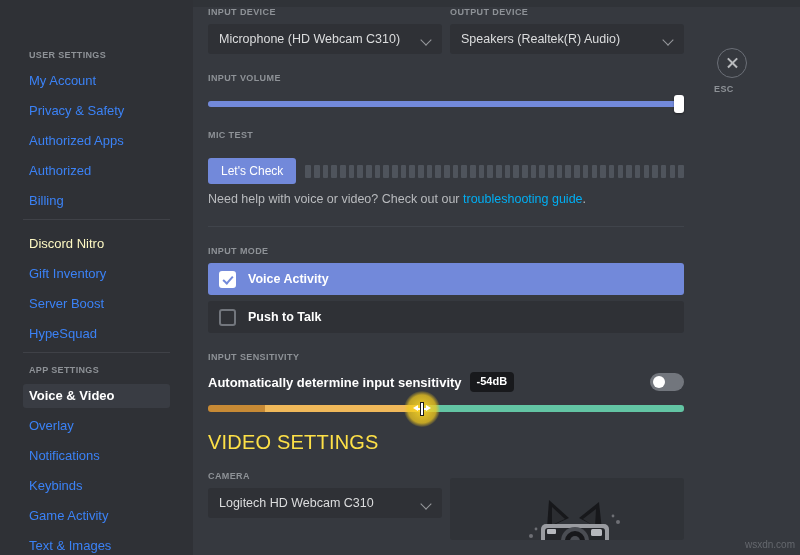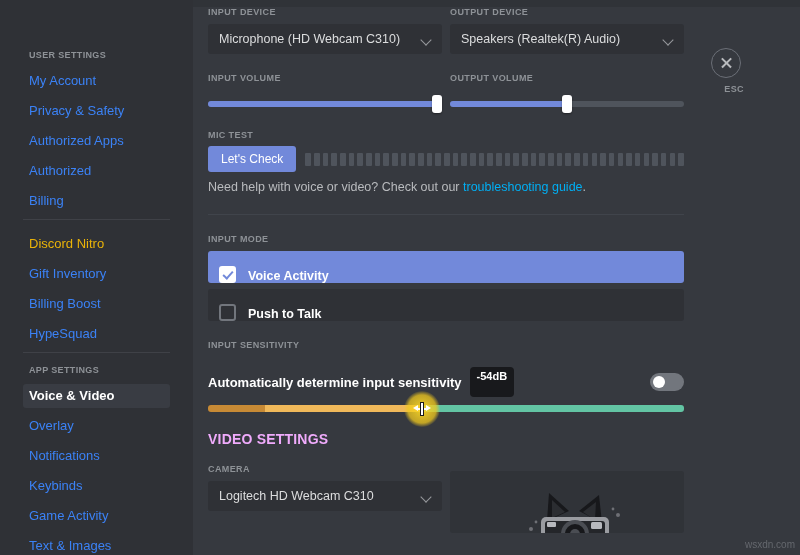--- a/index.html
+++ b/index.html
@@ -28,21 +28,21 @@
   .side-item {
     font-size: 13px; color: #3b82f6;
     padding: 4px 0 4px 6px;
     margin-left: -6px;
     margin-bottom: 6px;
     border-radius: 3px;
     line-height: 16px;
     white-space: nowrap;
     width: 147px;
   }
-  .side-item.accent { color: #eab308; }
+  .side-item.accent { color: #fef9c3; }
   .side-item.active { background: #393c43; color: #ffffff; font-weight: bold; }
   .side-sep {
     height: 1px; background: #3f4147;
     margin: 6px 0 12px -6px; width: 147px;
   }
 
   
   .main {
     flex: 1; position: relative; height: 555px;
     background: #36393f;
@@ -93,37 +93,37 @@
   .vol-knob {
     position: absolute; top: -2px; width: 10px; height: 18px;
     background: #ffffff; border-radius: 3px;
     box-shadow: 0 1px 2px rgba(0,0,0,.4);
   }
 
   .sec { margin-top: 19px; }
   .desc { font-size: 12.5px; color: #b9bbbe; margin-top: 7px; line-height: 16px; }
   .desc a { color: #00aff4; text-decoration: none; }
 
-  .miccheck { display: flex; align-items: center; gap: 9px; margin-top: 6px; }
+  .miccheck { display: flex; align-items: center; gap: 9px; margin-top: 18px; }
   .btn-check {
     background: #7289da; color: #ffffff;
     font-size: 12px; border-radius: 3px;
     padding: 7px 13px; line-height: 12px;
     border: none; white-space: nowrap;
   }
   .meter { flex: 1; height: 13px; display: flex; gap: 3.1px; overflow: hidden; }
   .meter i { display: block; flex: 1; background: #4f545c; border-radius: 1px; }
 
   .divider { height: 1px; background: #40444b; margin: 19px 0 0 0; }
 
   
   .mode {
     margin-top: 7px;
     height: 32px; border-radius: 3px;
-    display: flex; align-items: flex-end;
+    display: flex; align-items: center;
     padding-left: 11px;
     background: #2f3136;
   }
   .mode.selected { background: #7289da; }
   .mode + .mode { margin-top: 6px; }
   .cbox {
     width: 17px; height: 17px; border-radius: 3px;
     flex: 0 0 17px;
     border: 2px solid #72767d;
     position: relative; margin-right: 12px;
@@ -131,27 +131,27 @@
   .mode.selected .cbox { background: #ffffff; border-color: #ffffff; }
   .mode.selected .cbox::after {
     content: ""; position: absolute; left: 4px; top: 1px;
     width: 4px; height: 8px;
     border-right: 2px solid #7289da; border-bottom: 2px solid #7289da;
     transform: rotate(42deg);
   }
   .mode-lbl { font-size: 12.5px; font-weight: bold; color: #ffffff; }
 
   
-  .sens-row { display: flex; align-items: center; margin-top: 21px; position: relative; height: 22px; }
+  .sens-row { display: flex; align-items: center; margin-top: 9px; position: relative; height: 22px; }
   .sens-txt { font-size: 13px; font-weight: bold; color: #ffffff; }
   .tooltip {
     margin-left: 8px;
     background: #18191c; color: #ffffff;
     font-size: 11px; font-weight: bold;
-    border-radius: 4px; padding: 4px 7px 15px;
+    border-radius: 4px; padding: 4px 7px 5px;
     line-height: 11px;
   }
   .toggle {
     position: absolute; right: 0; top: 2px;
     width: 34px; height: 18px; border-radius: 9px;
     background: #72767d;
   }
   .toggle .knob {
     position: absolute; left: 3px; top: 3px;
     width: 12px; height: 12px; border-radius: 50%;
@@ -172,31 +172,31 @@
   .hcursor { position: relative; width: 18px; height: 14px; }
   .hcursor .bar {
     position: absolute; left: 7px; top: 0; width: 4px; height: 14px;
     background: #ffffff; border: 1px solid #1a1a1a;
   }
   .hcursor .ar { position: absolute; top: 3.5px; width: 0; height: 0; border-top: 3.5px solid transparent; border-bottom: 3.5px solid transparent; }
   .hcursor .ar.l { left: 0; border-right: 5px solid #ffffff; }
   .hcursor .ar.r { right: 0; border-left: 5px solid #ffffff; }
   .hcursor .ln { position: absolute; top: 6px; left: 3px; right: 3px; height: 2px; background: #ffffff; }
 
-  .vs-title { font-size: 14px; font-weight: bold; color: #f0abfc; letter-spacing: .2px; }
+  .vs-title { font-size: 20px; font-weight: normal; color: #fde047; letter-spacing: .2px; }
 
   .preview-box {
     margin-top: 7px; height: 62px;
     background: #303338; border-radius: 3px;
     position: relative; overflow: hidden;
   }
   .cam-art { position: absolute; left: 50%; top: 20px; transform: translateX(-50%); }
 
   
-  .esc { position: absolute; right: 56px; top: 48px; width: 36px; text-align: right; }
+  .esc { position: absolute; right: 50px; top: 48px; width: 36px; text-align: left; }
   .esc-circle {
     width: 30px; height: 30px; border-radius: 50%;
     border: 1.6px solid #6b6f77; margin: 0 auto;
     position: relative;
   }
   .esc-circle::before, .esc-circle::after {
     content: ""; position: absolute; left: 50%; top: 50%;
     width: 13px; height: 1.8px; background: #b9bbbe; margin-left: -6.5px; margin-top: -.9px;
   }
   .esc-circle::before { transform: rotate(45deg); }
@@ -220,21 +220,21 @@
       <div class="side-item">My Account</div>
       <div class="side-item">Privacy &amp; Safety</div>
       <div class="side-item">Authorized Apps</div>
       <div class="side-item">Authorized</div>
       <div class="side-item">Billing</div>
 
       <div class="side-sep"></div>
 
       <div class="side-item accent">Discord Nitro</div>
       <div class="side-item">Gift Inventory</div>
-      <div class="side-item">Billing Boost</div>
+      <div class="side-item">Server Boost</div>
       <div class="side-item">HypeSquad</div>
 
       <div class="side-sep"></div>
 
       <div class="side-header">APP SETTINGS</div>
 
       <div class="side-item active">Voice &amp; Video</div>
       <div class="side-item">Overlay</div>
       <div class="side-item">Notifications</div>
       <div class="side-item">Keybinds</div>
@@ -266,28 +266,20 @@
         </div>
       </div>
 
       <div class="row2 sec">
         <div class="col">
           <div class="label">INPUT VOLUME</div>
           <div class="vol-wrap">
             <div class="vol-track"></div>
             <div class="vol-fill" id="inFill" style="width: 100%;"></div>
             <div class="vol-knob" id="inKnob" style="left: calc(100% - 10px);"></div>
-          </div>
-        </div>
-        <div class="col">
-          <div class="label">OUTPUT VOLUME</div>
-          <div class="vol-wrap">
-            <div class="vol-track"></div>
-            <div class="vol-fill" id="outFill" style="width: 50%;"></div>
-            <div class="vol-knob" id="outKnob" style="left: calc(50% - 5px);"></div>
           </div>
         </div>
       </div>
 
       <div class="sec">
         <div class="label">MIC TEST</div>
         <div class="miccheck">
           <button class="btn-check">Let's Check</button>
           <div class="meter" id="meter">
               <i></i>

